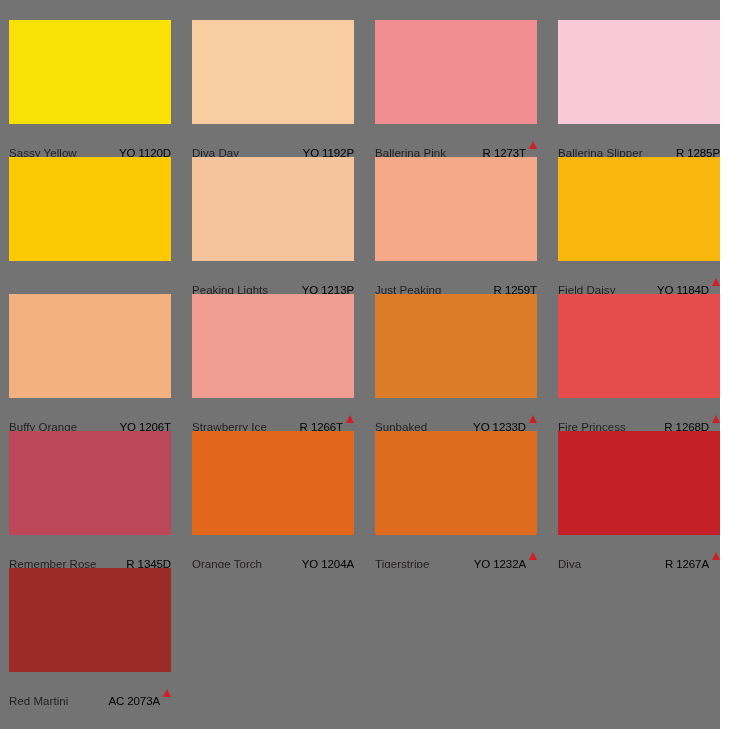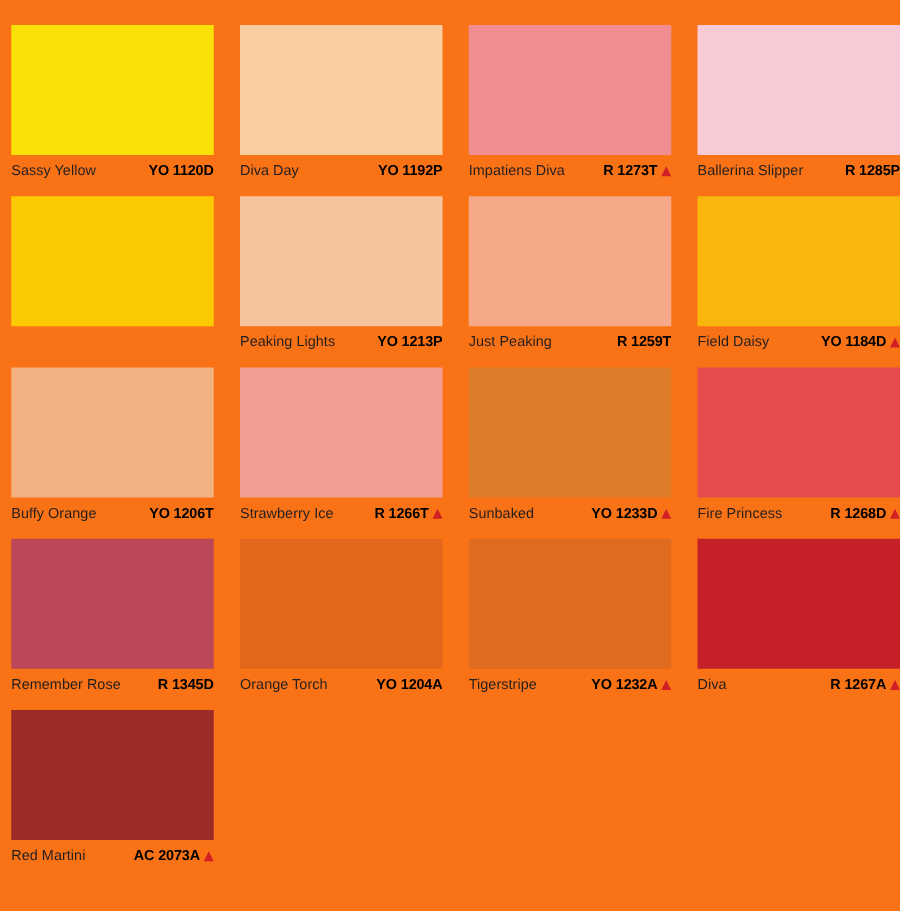--- a/index.html
+++ b/index.html
@@ -12,21 +12,21 @@
     height: 729px;
     font-family: "Liberation Sans", sans-serif;
     -webkit-font-smoothing: antialiased;
   }
   #palette-page {
     position: relative;
     width: 720px;
     height: 729px;
     box-sizing: border-box;
     padding: 20px 26px 24px 9px;
-    background: #f97316;
+    background: #737373;
   }
   .swatch-grid {
     display: grid;
     grid-template-columns: repeat(4, 1fr);
     grid-template-rows: repeat(5, 1fr);
     column-gap: 21px;
     row-gap: 0px;
     width: 711px;
     height: 685px;
   }
@@ -60,23 +60,24 @@
     white-space: nowrap;
   }
   .swatch-code-group {
     display: flex;
     align-items: center;
     gap: 3px;
     white-space: nowrap;
   }
   .swatch-code {
     font-size: 11.5px;
-    font-weight: 700;
+    font-weight: 400;
     color: #000000;
     letter-spacing: -0.1px;
+    margin-top: 16px;
   }
   .marker-triangle {
     display: inline-block;
     width: 0;
     height: 0;
     border-left: 4.5px solid transparent;
     border-right: 4.5px solid transparent;
     border-bottom: 8px solid #d11f26;
     position: relative;
     top: 0px;
@@ -101,21 +102,21 @@
         <div class="swatch-caption">
           <span class="swatch-name">Diva Day</span>
           <span class="swatch-code-group">
             <span class="swatch-code">YO 1192P</span>
           </span>
         </div>
       </div>
       <div class="swatch-card">
         <div class="swatch-chip" style="background-color: rgb(239, 141, 145);"></div>
         <div class="swatch-caption">
-          <span class="swatch-name">Impatiens Diva</span>
+          <span class="swatch-name">Ballerina Pink</span>
           <span class="swatch-code-group">
             <span class="swatch-code">R 1273T</span>
             <span class="marker-triangle" style="border-bottom-color: rgb(209, 31, 38);"></span>
           </span>
         </div>
       </div>
       <div class="swatch-card">
         <div class="swatch-chip" style="background-color: rgb(247, 202, 213);"></div>
         <div class="swatch-caption">
           <span class="swatch-name">Ballerina Slipper</span>

